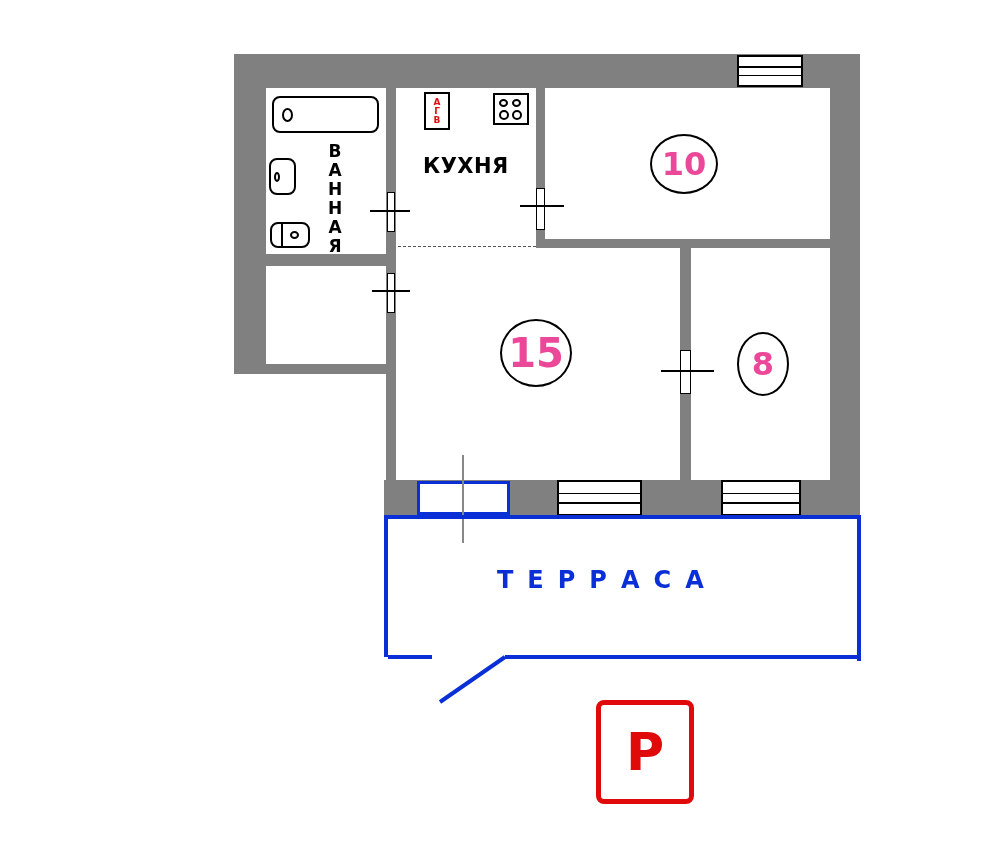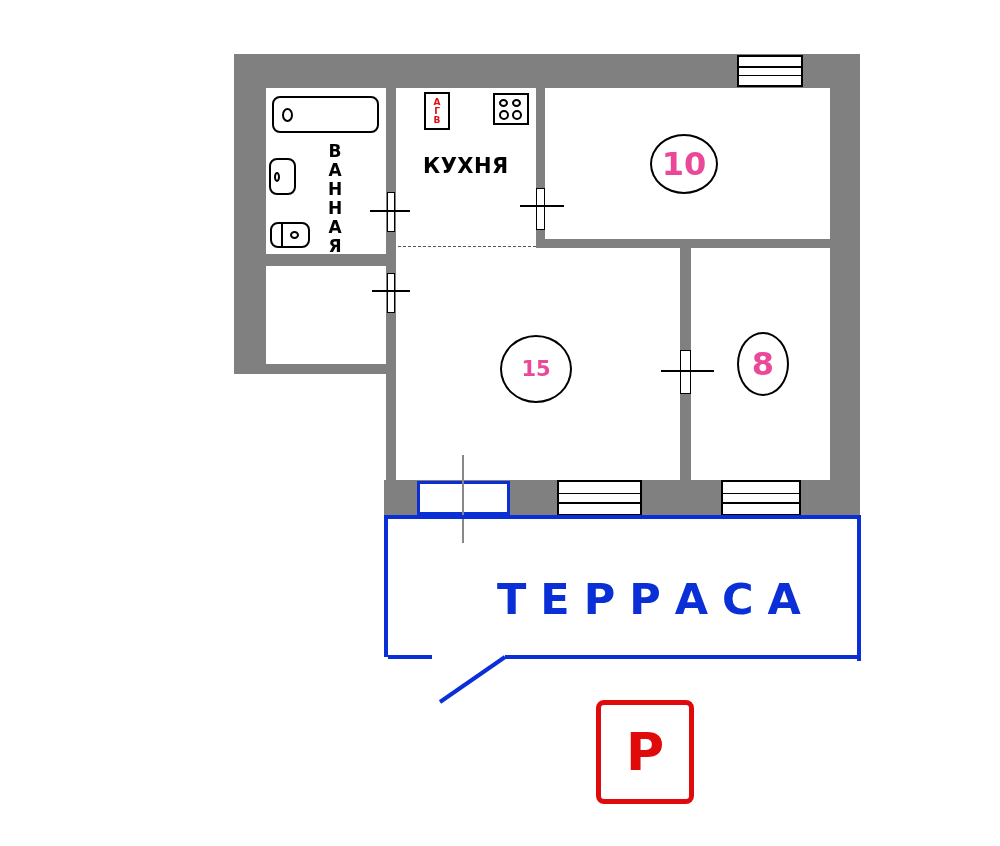--- a/index.html
+++ b/index.html
@@ -11,21 +11,21 @@
   .win::before, .win::after { content:""; position:absolute; left:0; right:0; height:1.5px; background:#000; }
   .win::before { top:33%; } .win::after { top:63%; }
   .door-slot { background:#fff; border:1px solid #000; }
   .hline { background:#000; height:2px; }
   .room-num { position:absolute; border:2px solid #000; border-radius:50%; display:flex; align-items:center; justify-content:center; font-weight:bold; color:#ec4899; background:#fff; }
   .fixture { border:2px solid #000; border-radius:8px; background:#fff; }
   .dot { border:2px solid #000; border-radius:50%; }
   .vert-label { font-weight:bold; font-size:17px; line-height:19px; text-align:center; color:#000; }
   .kitchen-label { font-weight:bold; font-size:21px; color:#000; letter-spacing:0.5px; }
   .terrace-border { border:4px solid #0a2fd6; border-bottom:none; }
-  .terrace-label { color:#0a2fd6; font-weight:bold; font-size:43px; letter-spacing:14px;margin-top:8px; }
+  .terrace-label { color:#0a2fd6; font-weight:bold; font-size:24px; letter-spacing:14px; }
   .parking { border:5px solid #e00a0a; border-radius:8px; color:#e00a0a; font-weight:bold; font-size:52px; display:flex; align-items:center; justify-content:center; background:#fff; }
   .agv { border:2px solid #000; background:#fff; color:#d11; font-size:9px; font-weight:bold; line-height:9px; text-align:center; }
 </style>
 </head>
 <body>
 
 <div class="abs wall" style="left:234px;top:54px;width:626px;height:34px;"></div>
 <div class="abs wall" style="left:830px;top:54px;width:30px;height:462px;"></div>
 <div class="abs wall" style="left:234px;top:54px;width:32px;height:320px;"></div>
 <div class="abs wall" style="left:384px;top:480px;width:476px;height:36px;"></div>
@@ -97,21 +97,21 @@
 </div>
 <div class="abs" style="left:493px;top:93px;width:36px;height:32px;border:2px solid #000;background:#fff;">
   <div class="abs dot" style="left:4px;top:4px;width:9px;height:8px;"></div>
   <div class="abs dot" style="left:17px;top:4px;width:9px;height:8px;"></div>
   <div class="abs dot" style="left:4px;top:15px;width:10px;height:10px;"></div>
   <div class="abs dot" style="left:17px;top:15px;width:10px;height:10px;"></div>
 </div>
 <div class="abs kitchen-label" style="left:423px;top:154px;">КУХНЯ</div>
 
 <div class="room-num" style="left:650px;top:134px;width:64px;height:56px;font-size:32px;">10</div>
-<div class="room-num" style="left:500px;top:335px;width:68px;height:64px;font-size:21px;">15</div>
+<div class="room-num" style="left:500px;top:319px;width:68px;height:64px;font-size:40px;">15</div>
 <div class="room-num" style="left:737px;top:332px;width:48px;height:60px;font-size:32px;">8</div>
 
 <div class="abs terrace-border" style="left:384px;top:515px;width:477px;height:146px;"></div>
 <div class="abs" style="left:505px;top:655px;width:356px;height:4px;background:#0a2fd6;"></div>
 <div class="abs" style="left:384px;top:655px;width:48px;height:4px;background:#0a2fd6;"></div>
 <div class="abs" style="left:384px;top:657px;width:4px;height:4px;background:#fff;"></div>
 <svg class="abs" style="left:436px;top:652px;" width="74" height="54" viewBox="0 0 74 54">
   <line x1="69" y1="5" x2="4" y2="50" stroke="#0a2fd6" stroke-width="4"></line>
 </svg>
 <div class="abs terrace-label" style="left:497px;top:566px;">ТЕРРАСА</div>

